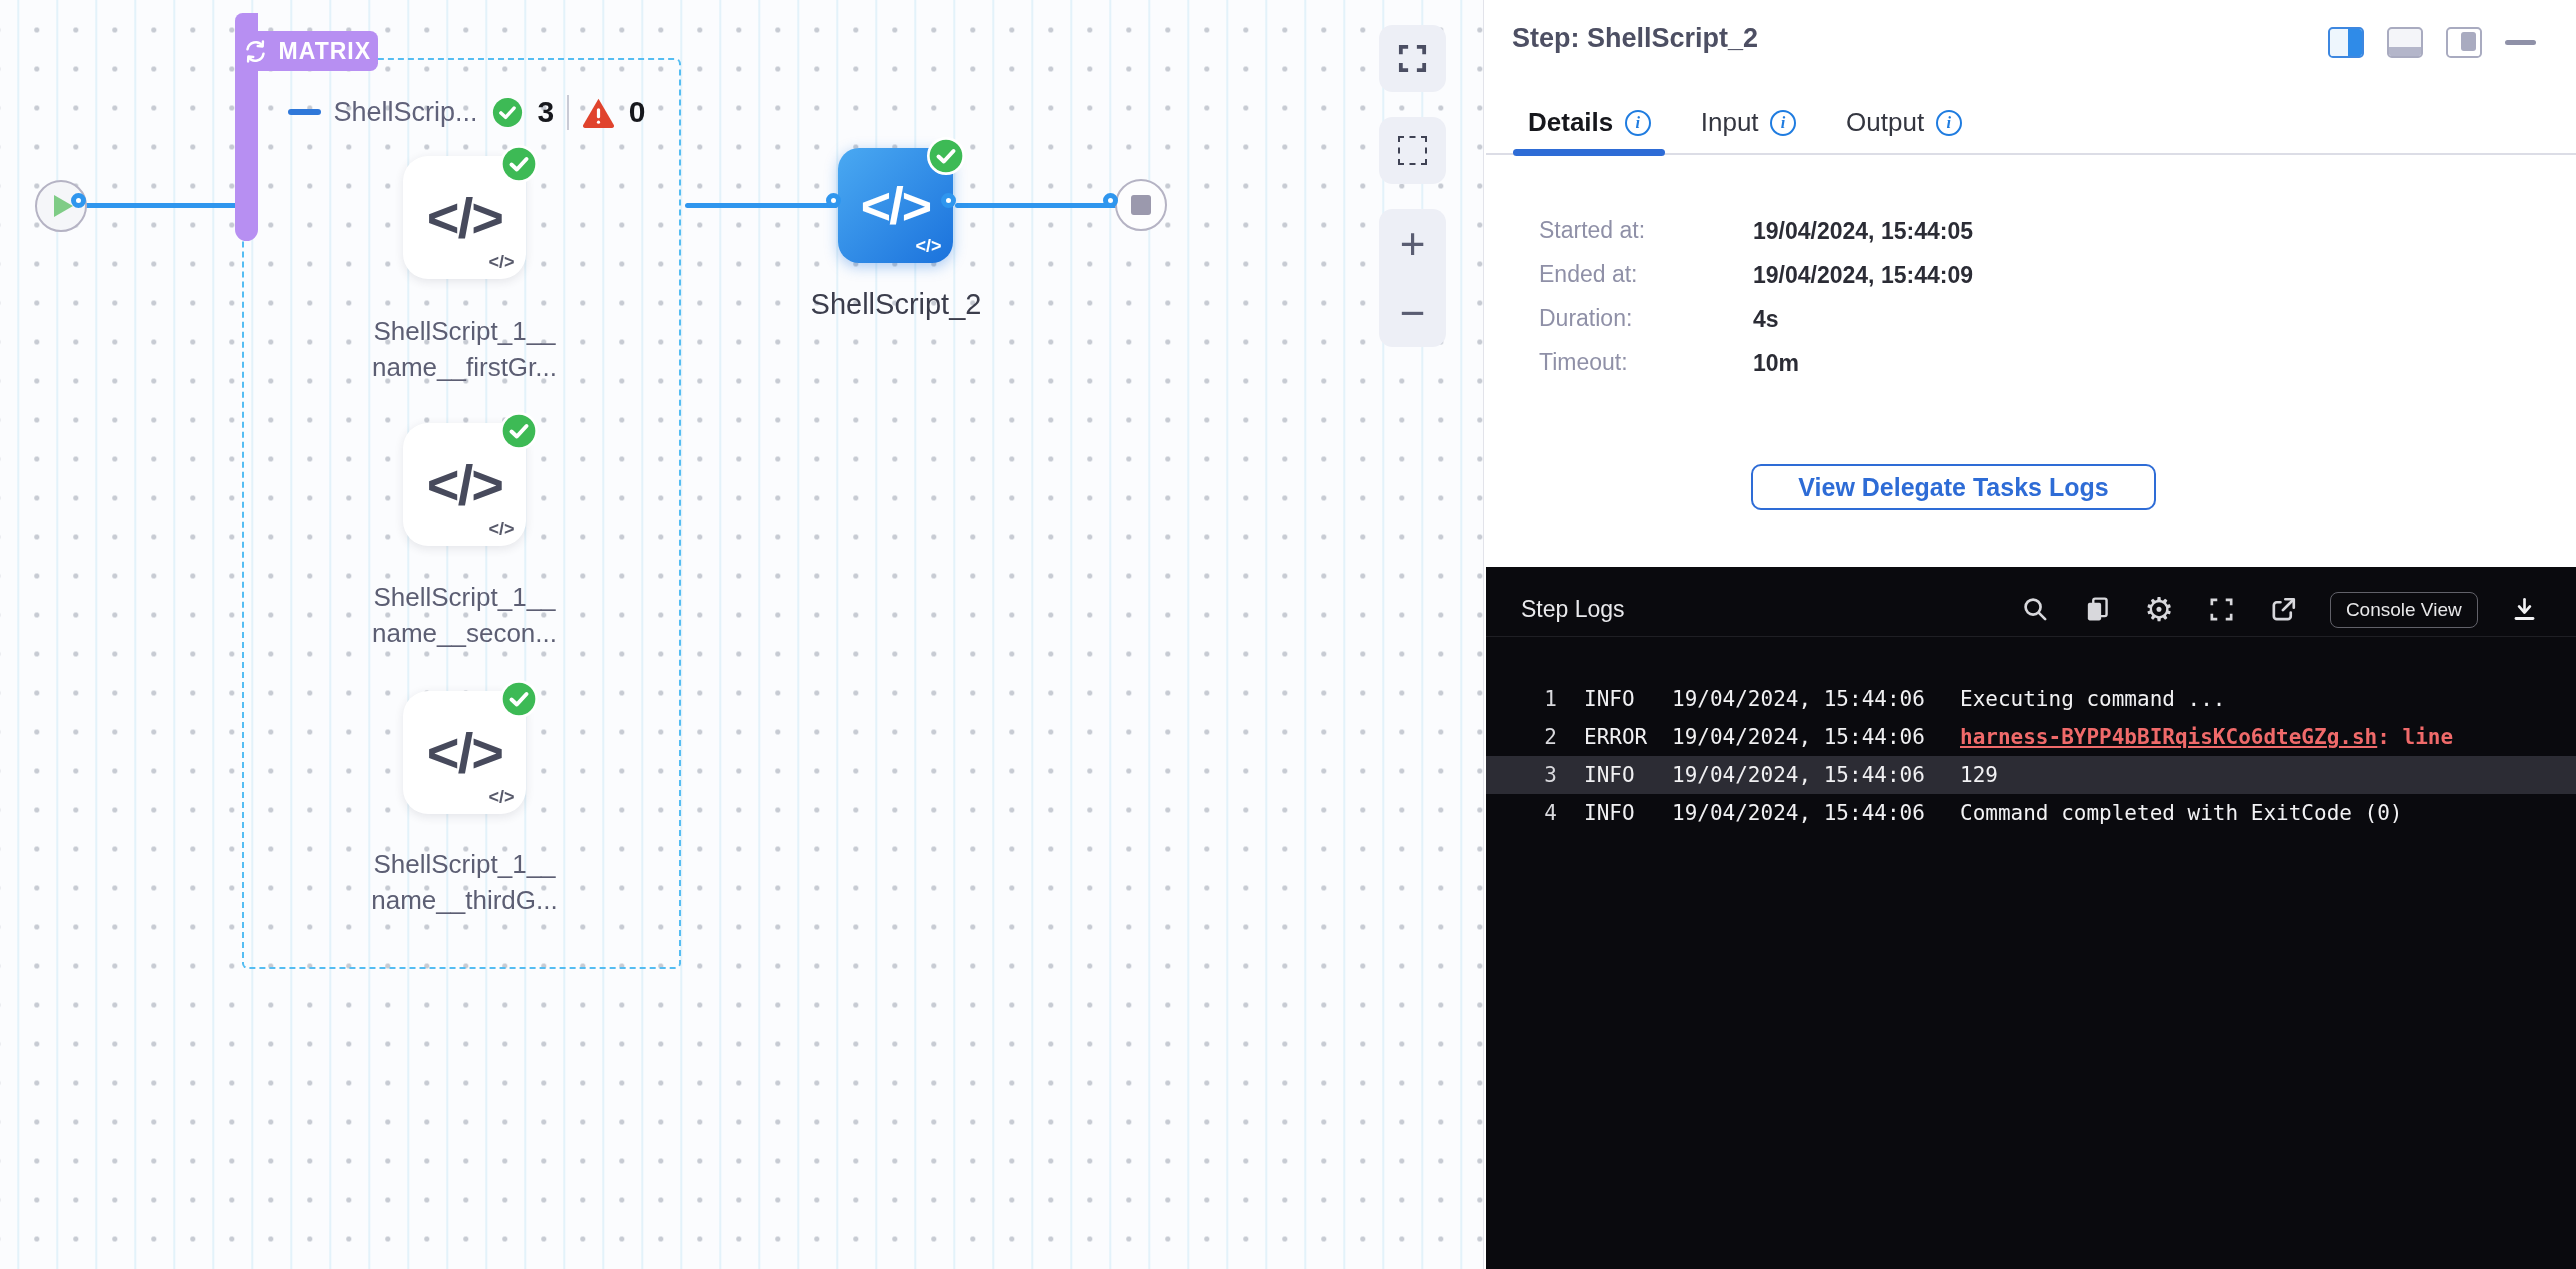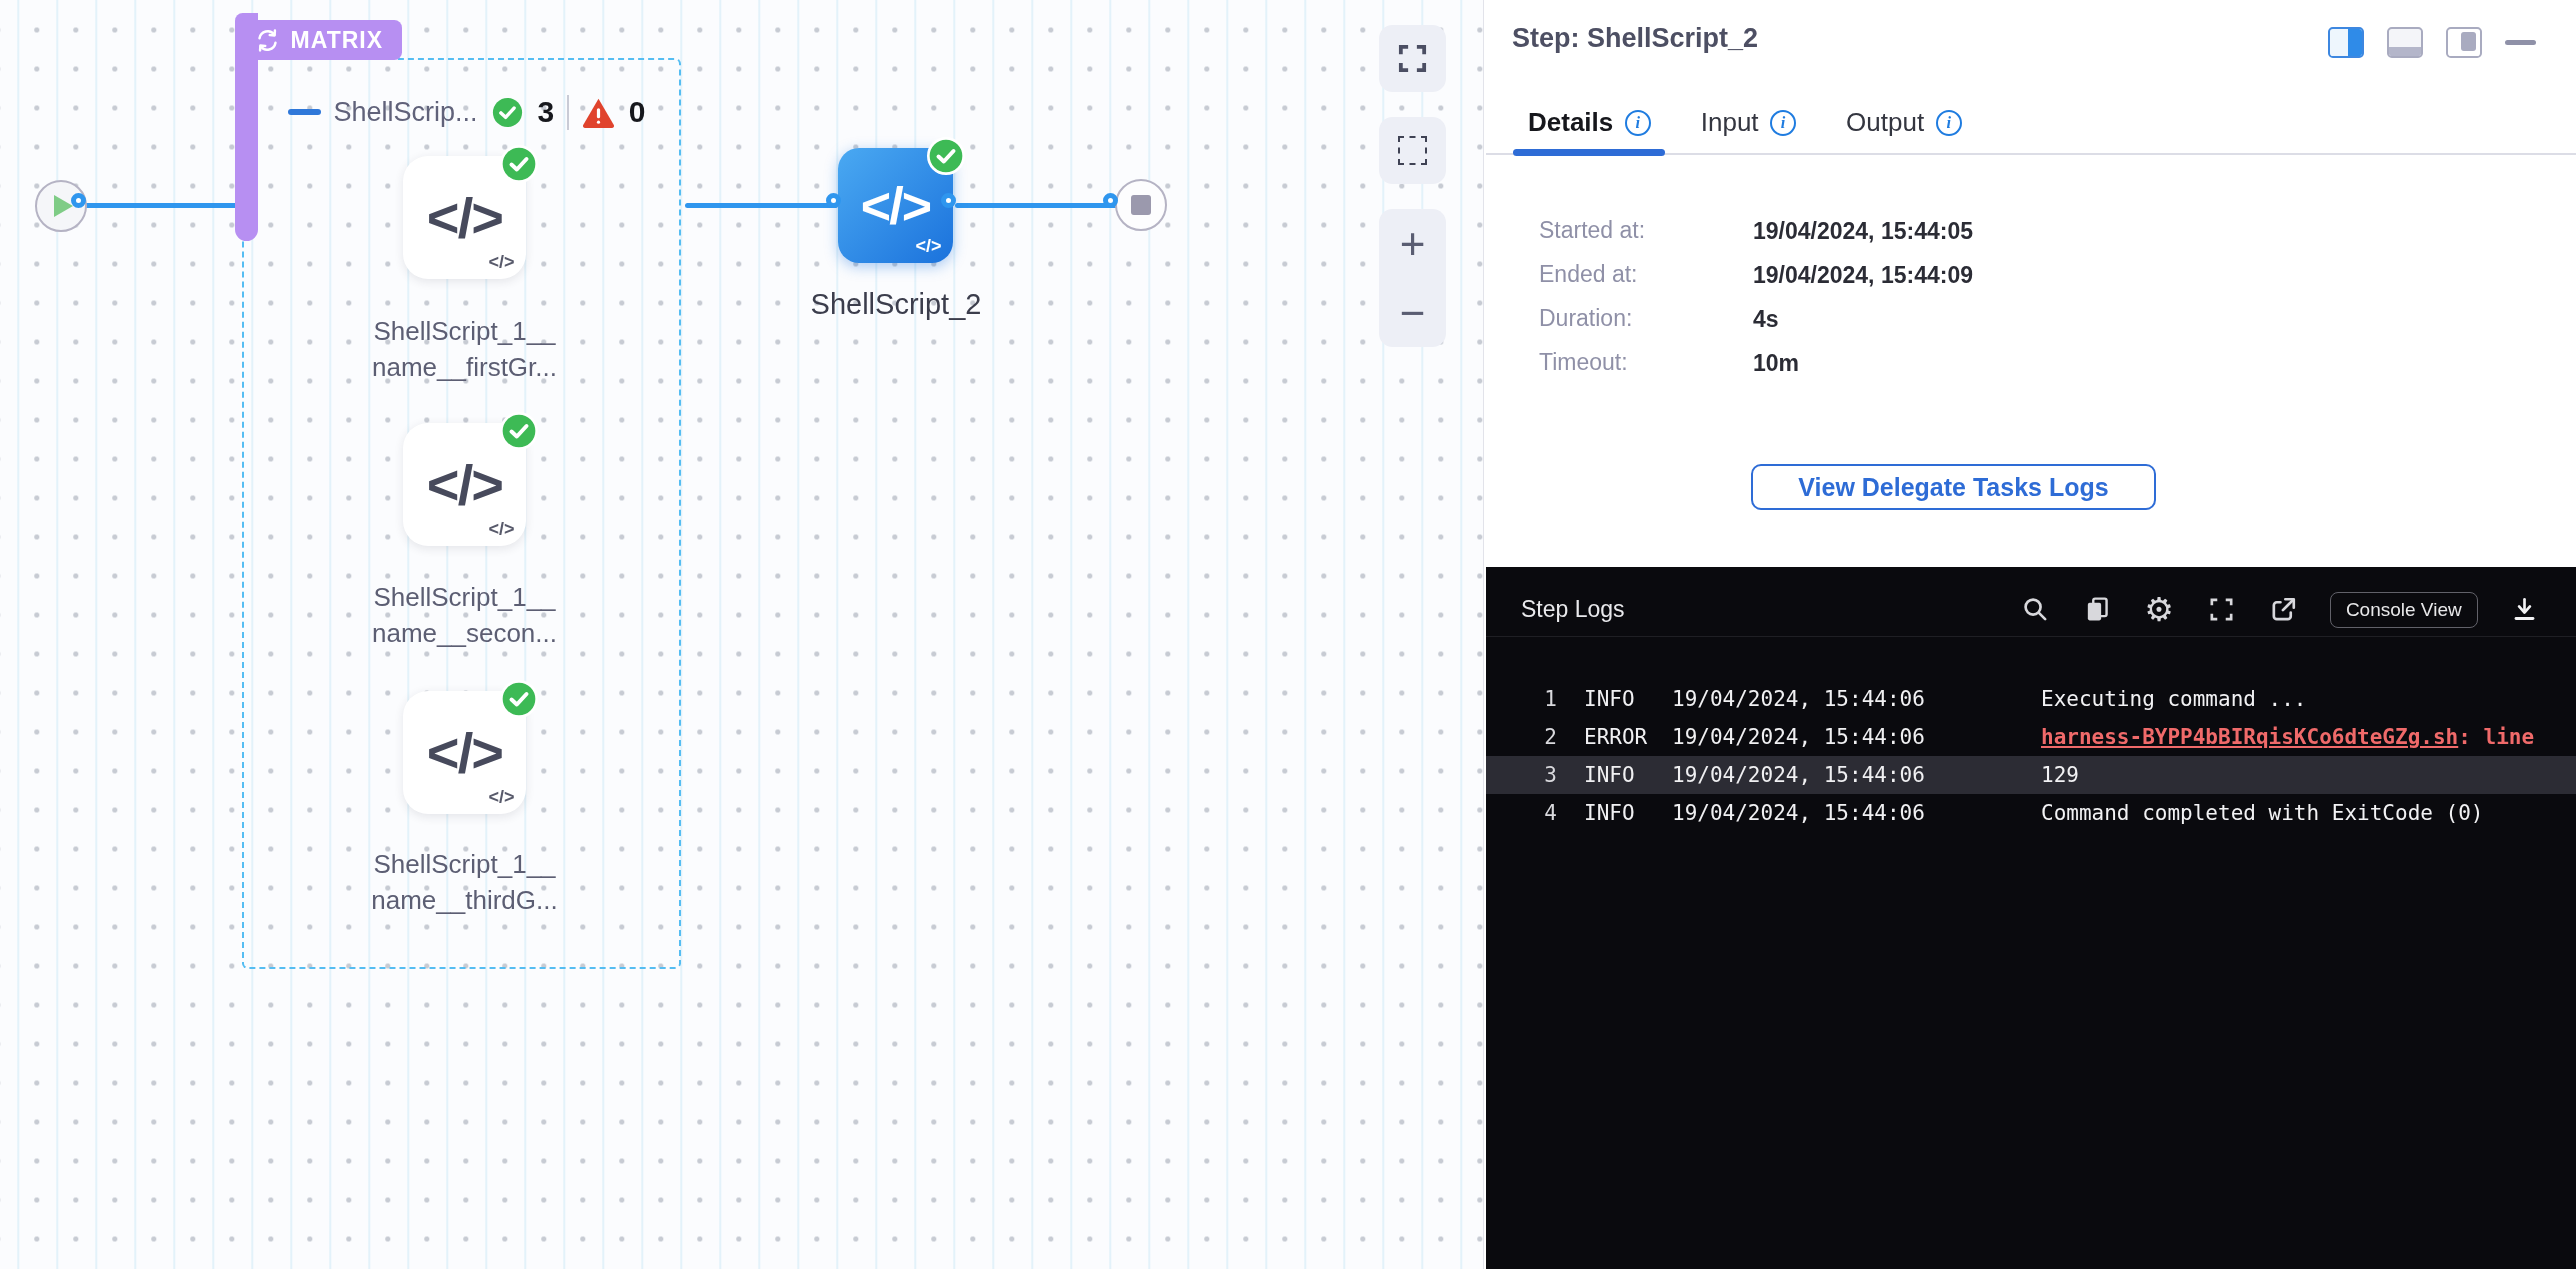--- a/index.html
+++ b/index.html
@@ -29,21 +29,21 @@
   .end-node { left:1115px; top:179px; background:#fdfdfe; }
   .play-tri { width:0; height:0; border-left:19px solid #7fcc86;
     border-top:11.5px solid transparent; border-bottom:11.5px solid transparent; margin-left:4.8px; }
   .stop-sq { width:20px; height:20px; background:#9b99ad; border-radius:2.9px; }
 
   .port { position:absolute; width:15.3px; height:15.3px; background:#fff;
     border:5.8px solid #2f96ee; border-radius:50%; z-index:5; }
 
   .purple-stripe { position:absolute; left:235px; top:13.4px; width:23px; height:228px;
     background:#b78ff2; border-radius:7.7px 0 11.5px 11.5px; z-index:4; }
-  .matrix-badge { position:absolute; left:235px; top:20px; height:40px; padding:0 19px;
+  .matrix-badge { position:absolute; left:235px; top:31px; height:40px; padding:0 7px;
     background:#b78ff2; border-radius:7.7px; z-index:5; display:flex; align-items:center; gap:9.6px;
     color:#fff; font-size:23px; font-weight:700; letter-spacing:1px; }
 
   .matrix-box { position:absolute; left:242px; top:58px; width:439px; height:911px;
     border:2.9px dashed #55bdf2; border-radius:5.8px; z-index:1; }
 
   .matrix-header { position:absolute; left:288px; top:90px; height:44px; z-index:6;
     display:flex; align-items:center; gap:12.5px; }
   .collapse-bar { width:33px; height:6.7px; border-radius:3.8px; background:#2f78d9; cursor:pointer; }
   .group-title { font-size:27px; color:#60627a; font-weight:500; }
@@ -122,21 +122,21 @@
   .console-btn { height:36px; padding:0 15.3px; background:transparent; border:1.9px solid #62626a;
     border-radius:8px; color:#e8e8ea; font-size:19px; font-family:"Liberation Sans", sans-serif; cursor:pointer; }
 
   .log-lines { position:absolute; left:0; top:113px; width:100%;
     font-family:"DejaVu Sans Mono", monospace; font-size:21px; }
   .log-row { display:flex; height:38px; align-items:center; white-space:pre; overflow:hidden; cursor:pointer; }
   .log-row.hl { background:#2c2c34; }
   .ln   { width:71px; text-align:right; color:#d9d9dd; flex:none; }
   .lvl  { margin-left:27px; width:88px; color:#f0f0f2; flex:none; }
   .ltime{ width:288px; color:#f0f0f2; flex:none; }
-  .lmsg { margin-left:81px; color:#f2f2f4; flex:1; overflow:hidden; }
+  .lmsg { color:#f2f2f4; flex:1; overflow:hidden; }
   .err  { color:#f06a6a; font-weight:700; }
   .err-link { text-decoration:underline; }
 </style>
 </head>
 <body>
 
 <div class="page">
 
   <div class="canvas">
 

